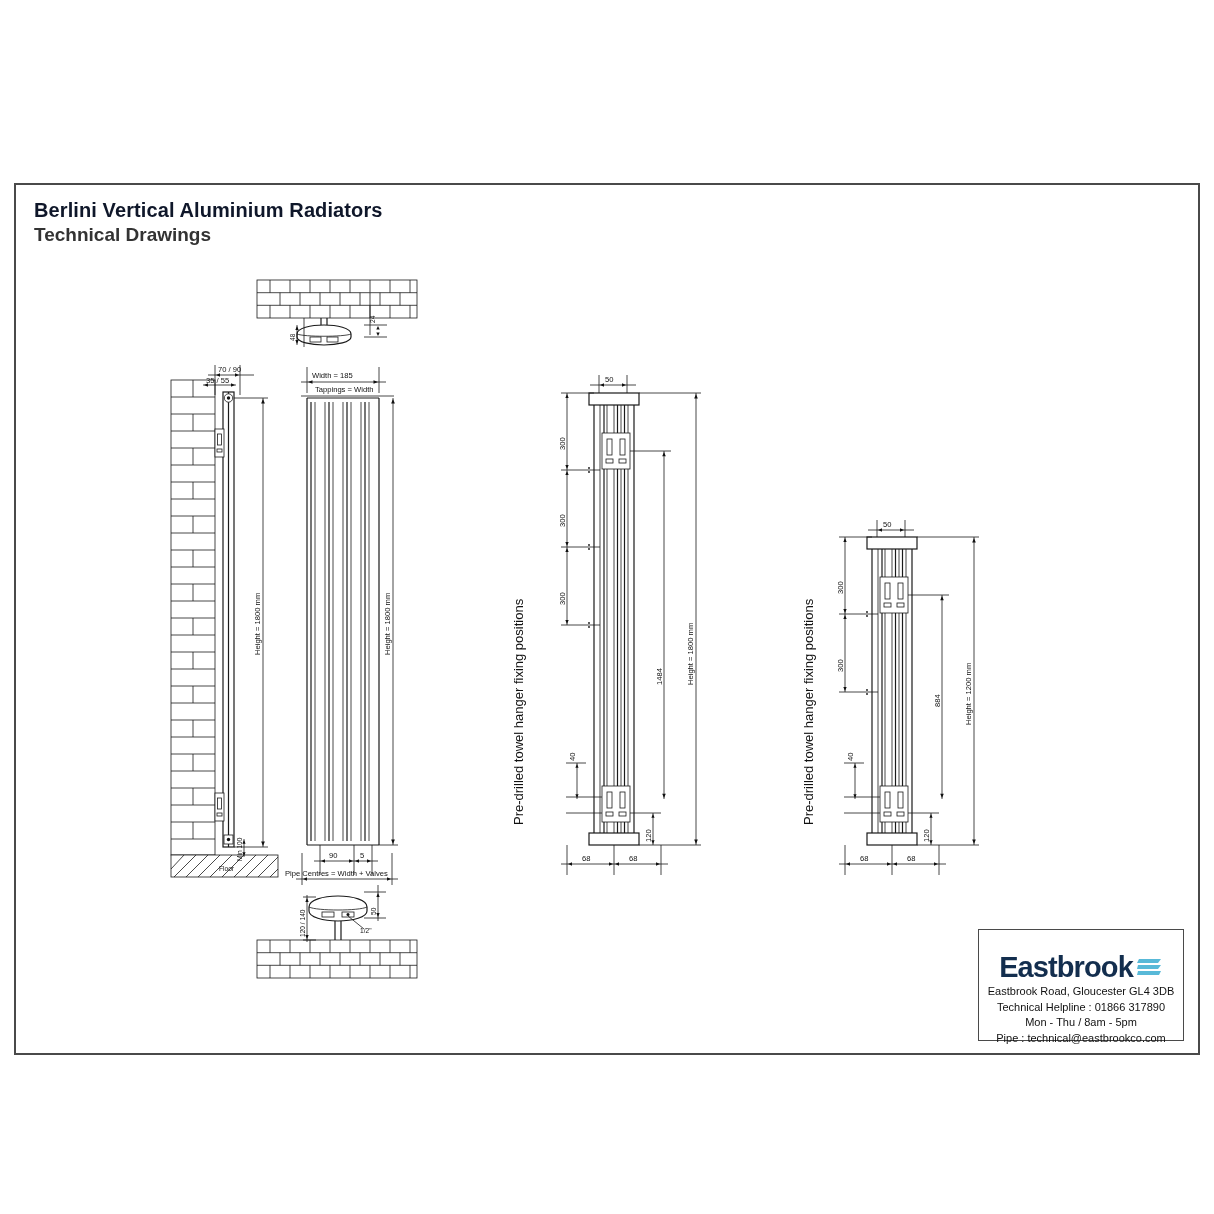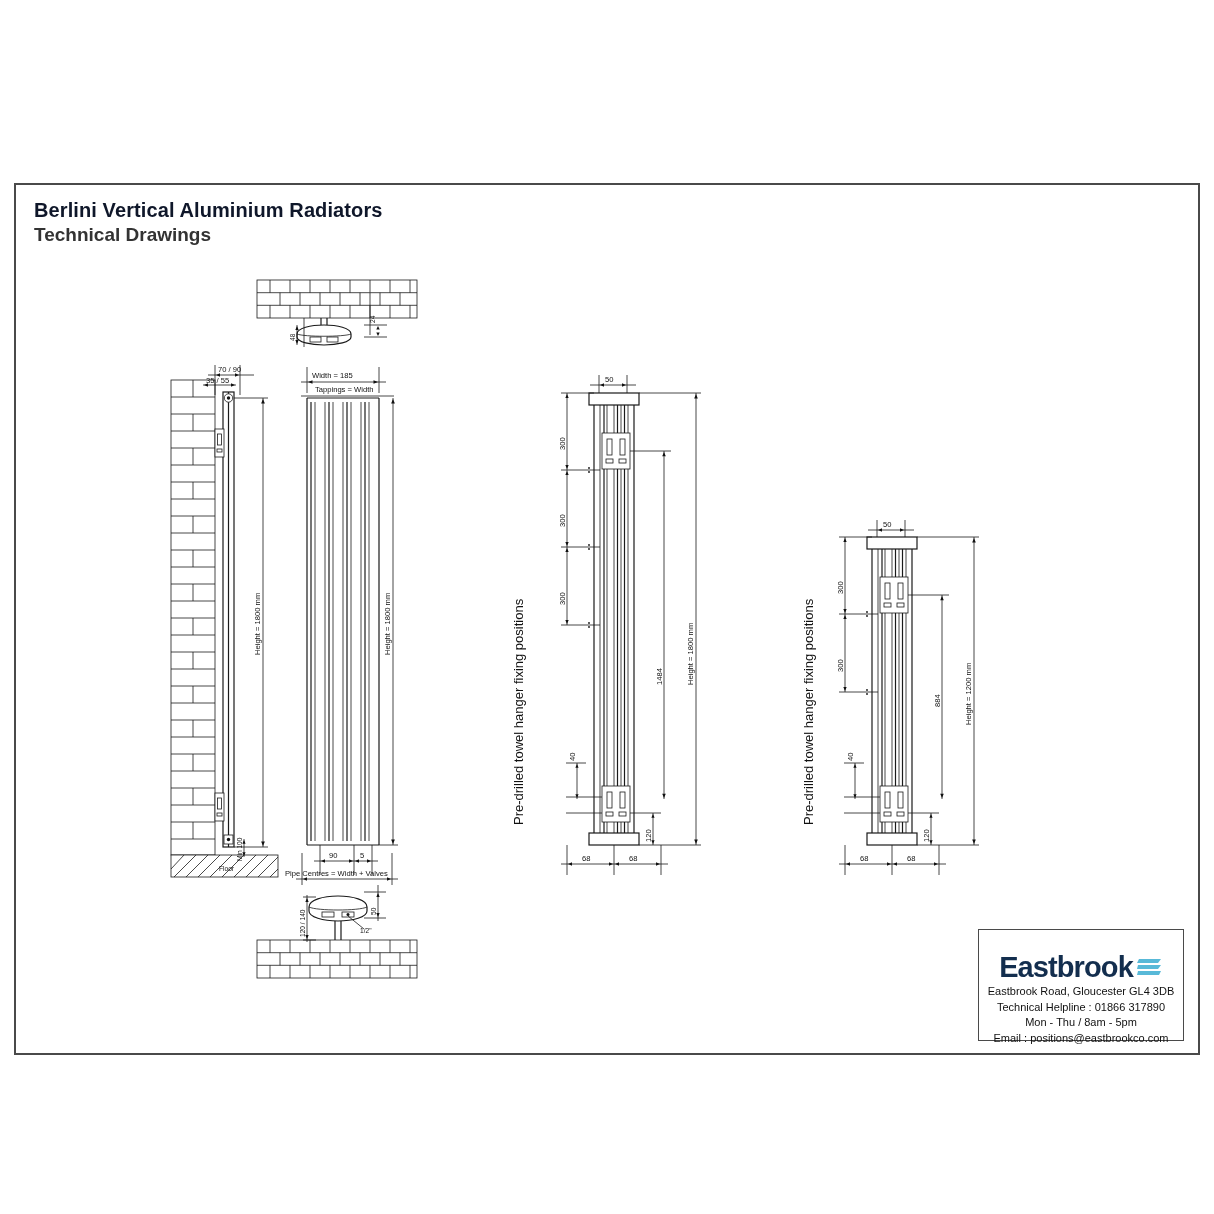--- a/index.html
+++ b/index.html
@@ -603,16 +603,16 @@
       <div id="logo-word">Eastbrook</div>
       <svg id="logo-mark" viewBox="0 0 26 22">
         <path d="M2,3 H24 L21,7 H0 Z" fill="#58b9d8"></path>
         <path d="M1,9 H24 L21,13 H0 Z" fill="#58b9d8"></path>
         <path d="M1,15 H24 L22,19 H0 Z" fill="#58b9d8"></path>
       </svg>
     </div>
     <div class="logo-line">Eastbrook Road, Gloucester GL4 3DB</div>
     <div class="logo-line">Technical Helpline : 01866 317890</div>
     <div class="logo-line">Mon - Thu / 8am - 5pm</div>
-    <div class="logo-line">Email : positions@eastbrookco.com</div>
+    <div class="logo-line">Pipe : technical@eastbrookco.com</div>
   </div>
 
 </div>
 
 </body></html>

